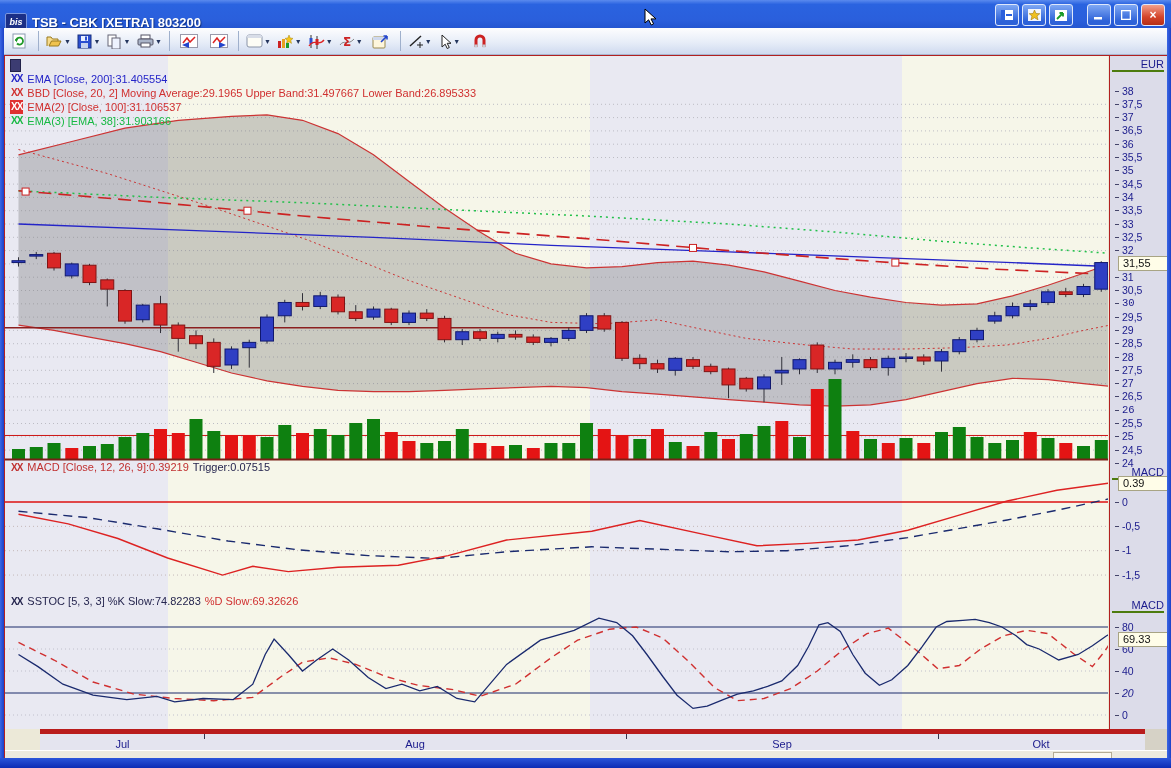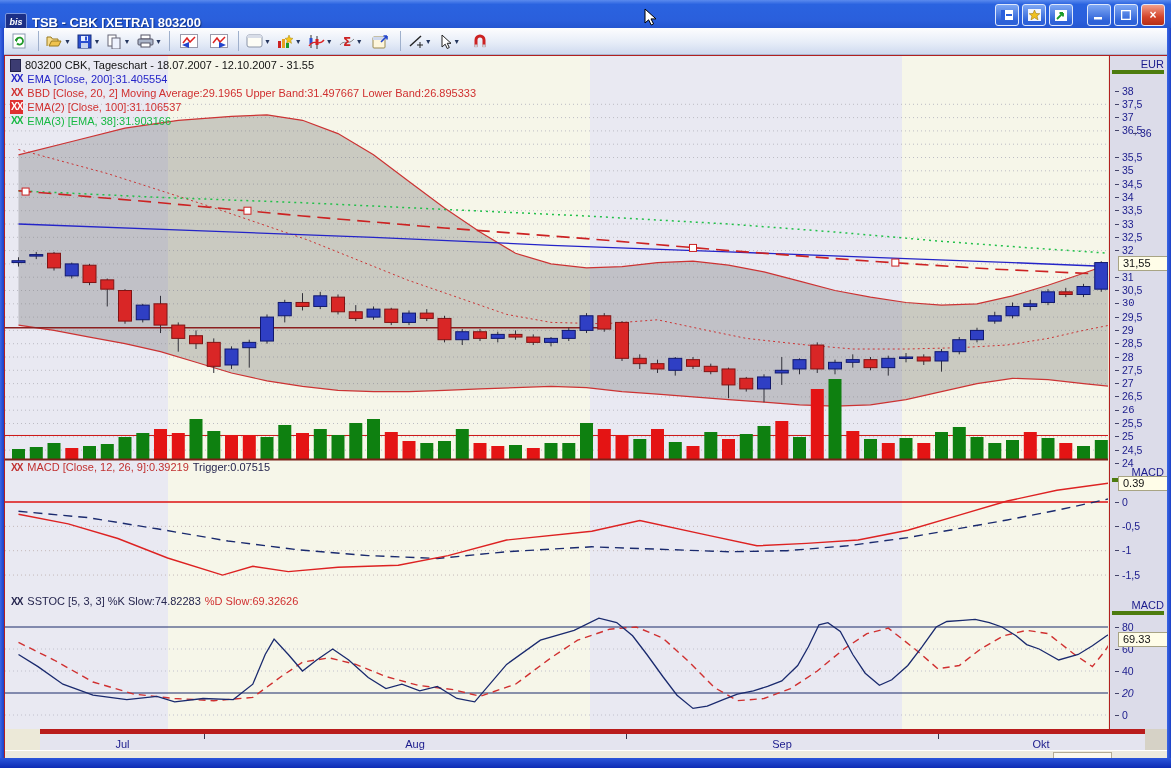--- a/index.html
+++ b/index.html
@@ -34,21 +34,21 @@
   svg.panel{position:absolute;left:5px;z-index:5;}
   .legend{left:10px;top:58px;z-index:12;line-height:14px;font-size:11px;}
   .legend-line{white-space:nowrap;height:14px;display:flex;align-items:center;gap:4px;}
   .xx{font-weight:bold;font-size:10px;letter-spacing:-1px;padding:0 1px;}
   .lbl-row{left:10px;z-index:12;font-size:11px;white-space:nowrap;display:flex;gap:4px;align-items:center;}
   #chart-flag{width:9px;height:11px;background:#3c3c72;border:1px solid #22224a;}
   
   #axis{left:1109px;top:55px;width:58px;height:674px;background:#dcdce9;
     border-left:1px solid #b22020;z-index:6;}
   .axis-header{position:absolute;right:4px;width:52px;text-align:right;color:#1a1a8c;
-    font-size:11px;border-bottom:4px solid #4d7c0f;}
+    font-size:11px;border-bottom:2px solid #4d7c0f;}
   .tick-label{position:absolute;left:12px;color:#1a1a8c;font-size:10.5px;height:11px;line-height:11px;}
   .tick-label::before{content:"";position:absolute;left:-7px;top:5px;width:4px;height:1px;background:#44446a;}
   .badge{position:absolute;left:8px;width:46px;background:#fffde8;border:1px solid #a8a484;
     color:#111;font-size:11px;height:13px;line-height:13px;padding-left:4px;z-index:8;}
   #axis-corner{left:1109px;top:729px;width:58px;height:29px;background:#d6d2c6;z-index:6;}
   
   #time-axis{left:4px;top:729px;width:1105px;height:21px;background:#e4e4ef;
     border-top:5px solid #b91c1c;z-index:6;margin-left:36px;}
   .month{position:absolute;top:4px;transform:translateX(-50%);color:#1a1a8c;font-size:11px;}
   .mtick{position:absolute;top:0;width:1px;height:5px;background:#33334d;}
@@ -474,21 +474,20 @@
     <line x1="0" y1="105" x2="1103" y2="105" stroke="#c0c0cc" stroke-dasharray="1 3"></line>
     <line x1="0" y1="17" x2="1103" y2="17" stroke="#1a2a6a" stroke-width="1"></line>
     <line x1="0" y1="83" x2="1103" y2="83" stroke="#1a2a6a" stroke-width="1"></line>
     <polyline stroke="#d03030" stroke-width="1.4" stroke-dasharray="7 5" points="13.5,32.4 49.0,50.0 88.0,72.0 128.9,84.1 169.7,88.5 208.8,90.7 247.8,87.4 276.2,66.5 297.5,52.2 324.1,47.8 350.8,54.4 380.9,66.5 412.9,75.3 448.4,79.7 475.0,86.3 510.5,74.2 546.0,47.8 572.6,30.2 604.6,19.2 631.2,17.0 657.8,28.0 684.4,52.2 709.3,77.5 732.4,90.7 759.0,88.5 785.6,78.6 812.3,61.0 838.9,39.0 861.9,23.6 883.3,18.1 909.9,39.0 932.9,58.8 954.3,55.5 975.6,39.0 998.6,25.8 1021.7,20.3 1043.0,23.6 1069.6,44.5 1087.4,56.6 1099.8,41.2 1106.9,30.2" fill="none"></polyline>
     <polyline stroke="#1a2a6e" stroke-width="1.3" points="13.5,44.5 33.0,56.6 57.9,74.2 88.0,85.2 121.8,89.6 151.9,86.3 169.7,91.8 198.1,88.5 228.3,89.6 247.8,74.2 260.2,44.5 269.1,29.1 283.3,44.5 297.5,61.0 311.7,50.0 327.7,39.0 343.7,50.0 363.2,67.6 380.9,78.6 396.9,74.2 414.7,80.8 432.4,76.4 451.9,88.5 469.7,91.8 501.6,54.4 535.4,30.2 569.1,20.3 593.9,8.2 611.7,12.6 627.6,25.8 641.9,44.5 657.8,66.5 672.0,85.2 688.0,98.4 702.2,96.2 718.2,89.6 732.4,84.1 748.4,80.8 762.6,76.4 776.8,70.9 792.7,55.5 803.4,36.8 814.0,14.8 822.9,12.6 835.3,21.4 847.8,44.5 860.2,63.2 874.4,75.3 886.8,69.8 902.8,55.5 917.0,36.8 931.2,17.0 941.8,11.5 957.8,10.4 970.2,9.3 984.4,12.6 996.9,17.0 1011.1,25.8 1021.7,34.6 1034.1,39.0 1053.7,50.0 1073.2,44.5 1087.4,35.7 1101.6,25.8 1106.9,22.5" fill="none"></polyline>
   </svg>
 
 <div id="legend" class="abs legend">
     <div class="legend-line">
       <span id="chart-flag"></span>
-      <span style="color: rgb(17, 17, 17);">803200  CBK, Tageschart - 18.07.2007 - 12.10.2007 - 31.55</span>
     </div>
     <div class="legend-line">
       <span class="xx" style="color: rgb(36, 36, 200);">XX</span>
       <span style="color: rgb(36, 36, 200);">EMA [Close, 200]:31.405554</span>
     </div>
     <div class="legend-line">
       <span class="xx" style="color: rgb(208, 48, 48);">XX</span>
       <span style="color: rgb(208, 48, 48);">BBD [Close, 20, 2] Moving Average:29.1965 Upper Band:31.497667 Lower Band:26.895333</span>
     </div>
     <div class="legend-line">
@@ -513,21 +512,21 @@
 
 <div id="axis" class="abs">
   <div class="axis-header" style="top:3px">EUR</div>
   <div class="axis-header" style="top:411px">MACD</div>
   <div class="axis-header" style="top:544px">MACD</div>
   <div id="price-ticks">
       <div class="tick-label" style="top: 30.5px;">38</div>
       <div class="tick-label" style="top: 43.8px;">37,5</div>
       <div class="tick-label" style="top: 57.1px;">37</div>
       <div class="tick-label" style="top: 70.4px;">36,5</div>
-      <div class="tick-label" style="top: 73px; margin-left: 18px;">36</div>
+      <div class="tick-label" style="top: 84px;">36</div>
       <div class="tick-label" style="top: 97px;">35,5</div>
       <div class="tick-label" style="top: 110.3px;">35</div>
       <div class="tick-label" style="top: 123.6px;">34,5</div>
       <div class="tick-label" style="top: 136.9px;">34</div>
       <div class="tick-label" style="top: 150.2px;">33,5</div>
       <div class="tick-label" style="top: 163.5px;">33</div>
       <div class="tick-label" style="top: 176.8px;">32,5</div>
       <div class="tick-label" style="top: 190.1px;">32</div>
       <div class="tick-label" style="top: 216.7px;">31</div>
       <div class="tick-label" style="top: 230px;">30,5</div>

